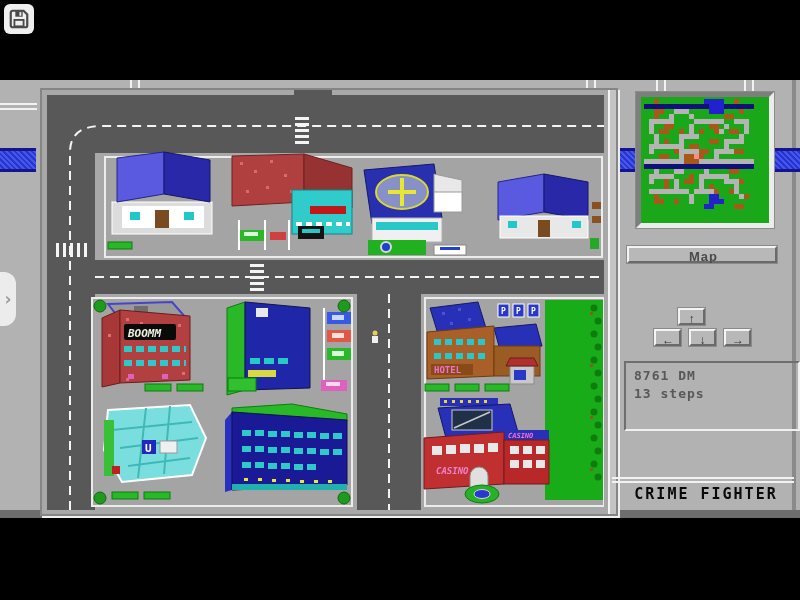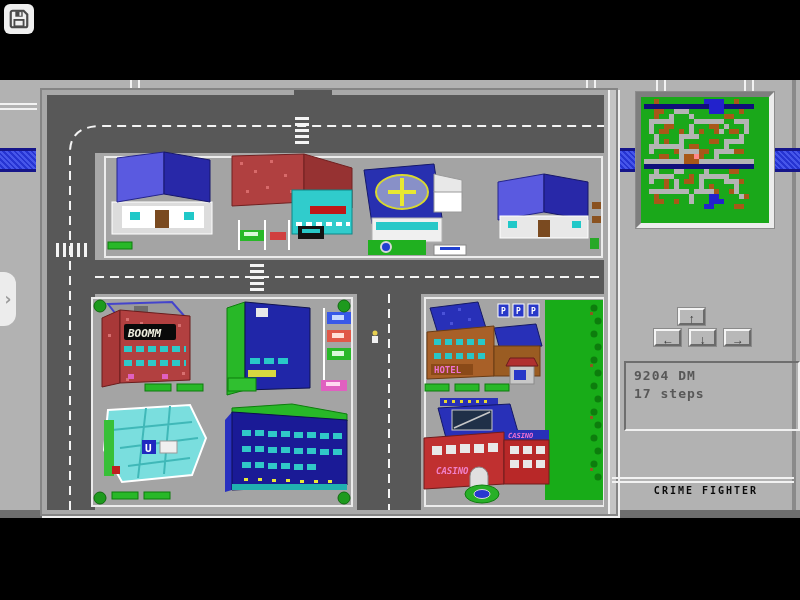--- a/index.html
+++ b/index.html
@@ -53,21 +53,21 @@
   .nav-left{left:654px;top:249px;}
   .nav-down{left:689px;top:249px;}
   .nav-right{left:724px;top:249px;}
   .status-box{position:absolute;left:624px;top:281px;width:164px;height:61px;z-index:2;
               border:2px solid;border-color:#6e6e6e #f0f0f0 #f0f0f0 #6e6e6e;
               font-size:13px;font-weight:bold;letter-spacing:1px;padding:5px 0 0 8px;}
   .status-box .line{height:18px;color:#585858;}
   .status-box .player{color:#f85050;}
   .title-lines{position:absolute;left:612px;width:182px;height:2px;background:#f2f2f2;z-index:2;}
   .game-title{position:absolute;left:618px;top:405px;width:176px;text-align:center;z-index:2;
-              font-size:10px;font-weight:bold;letter-spacing:2px;color:#0a0a0a;}
+              font-size:15px;font-weight:bold;letter-spacing:2px;color:#0a0a0a;}
 </style>
 </head>
 <body>
 
 <div class="bar top">
   <div class="save-btn">
     <svg width="22" height="22" viewBox="0 0 24 24">
       <path d="M3 5 a2 2 0 0 1 2-2 h12 l4 4 v12 a2 2 0 0 1-2 2 h-14 a2 2 0 0 1-2-2 z" fill="none" stroke="#4a4a4a" stroke-width="2.4"></path>
       <rect x="8" y="3.5" width="8" height="6" fill="#4a4a4a"></rect>
       <rect x="12.5" y="4.5" width="2" height="4" fill="#efefef"></rect>
@@ -907,37 +907,38 @@
         <div style="background: rgb(26, 168, 26);"></div>
         <div style="background: rgb(26, 168, 26);"></div>
         <div style="background: rgb(26, 168, 26);"></div>
         <div style="background: rgb(168, 88, 24);"></div>
         <div style="background: rgb(168, 88, 24);"></div>
         <div style="background: rgb(26, 168, 26);"></div>
         <div style="background: rgb(26, 168, 26);"></div>
       </div>
   </div>
 
+  <button class="btn3d panel-btn map">Map</button>
 
   <button class="btn3d nav-btn nav-up">
     <span>↑</span>
   </button>
   <button class="btn3d nav-btn nav-left">
     <span>←</span>
   </button>
   <button class="btn3d nav-btn nav-down">
     <span>↓</span>
   </button>
   <button class="btn3d nav-btn nav-right">
     <span>→</span>
   </button>
 
   <div class="status-box">
-    <div class="line">9204 DM</div>
-    <div class="line">17 steps</div>
+    <div class="line">8761 DM</div>
+    <div class="line">13 steps</div>
   </div>
 
   <div class="title-lines" style="top:397px;"></div>
   <div class="title-lines" style="top:401px;"></div>
   <div class="game-title">CRIME FIGHTER</div>
 
   <div class="game-right-edge"></div>
   <div class="game-bottom-strip"></div>
 </div>
 

